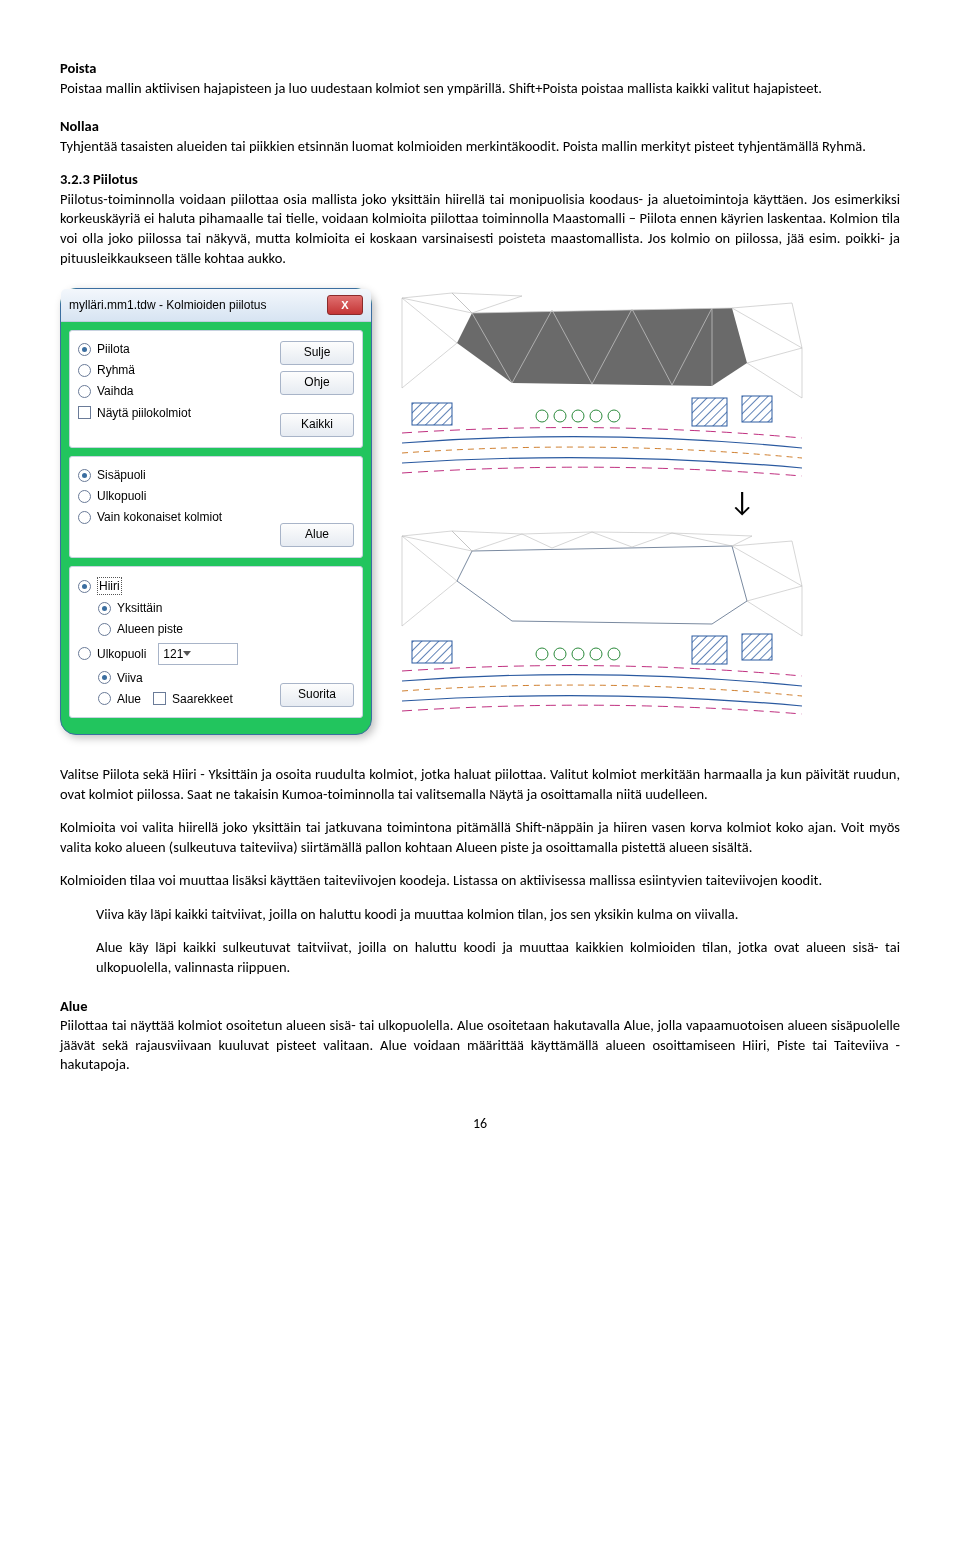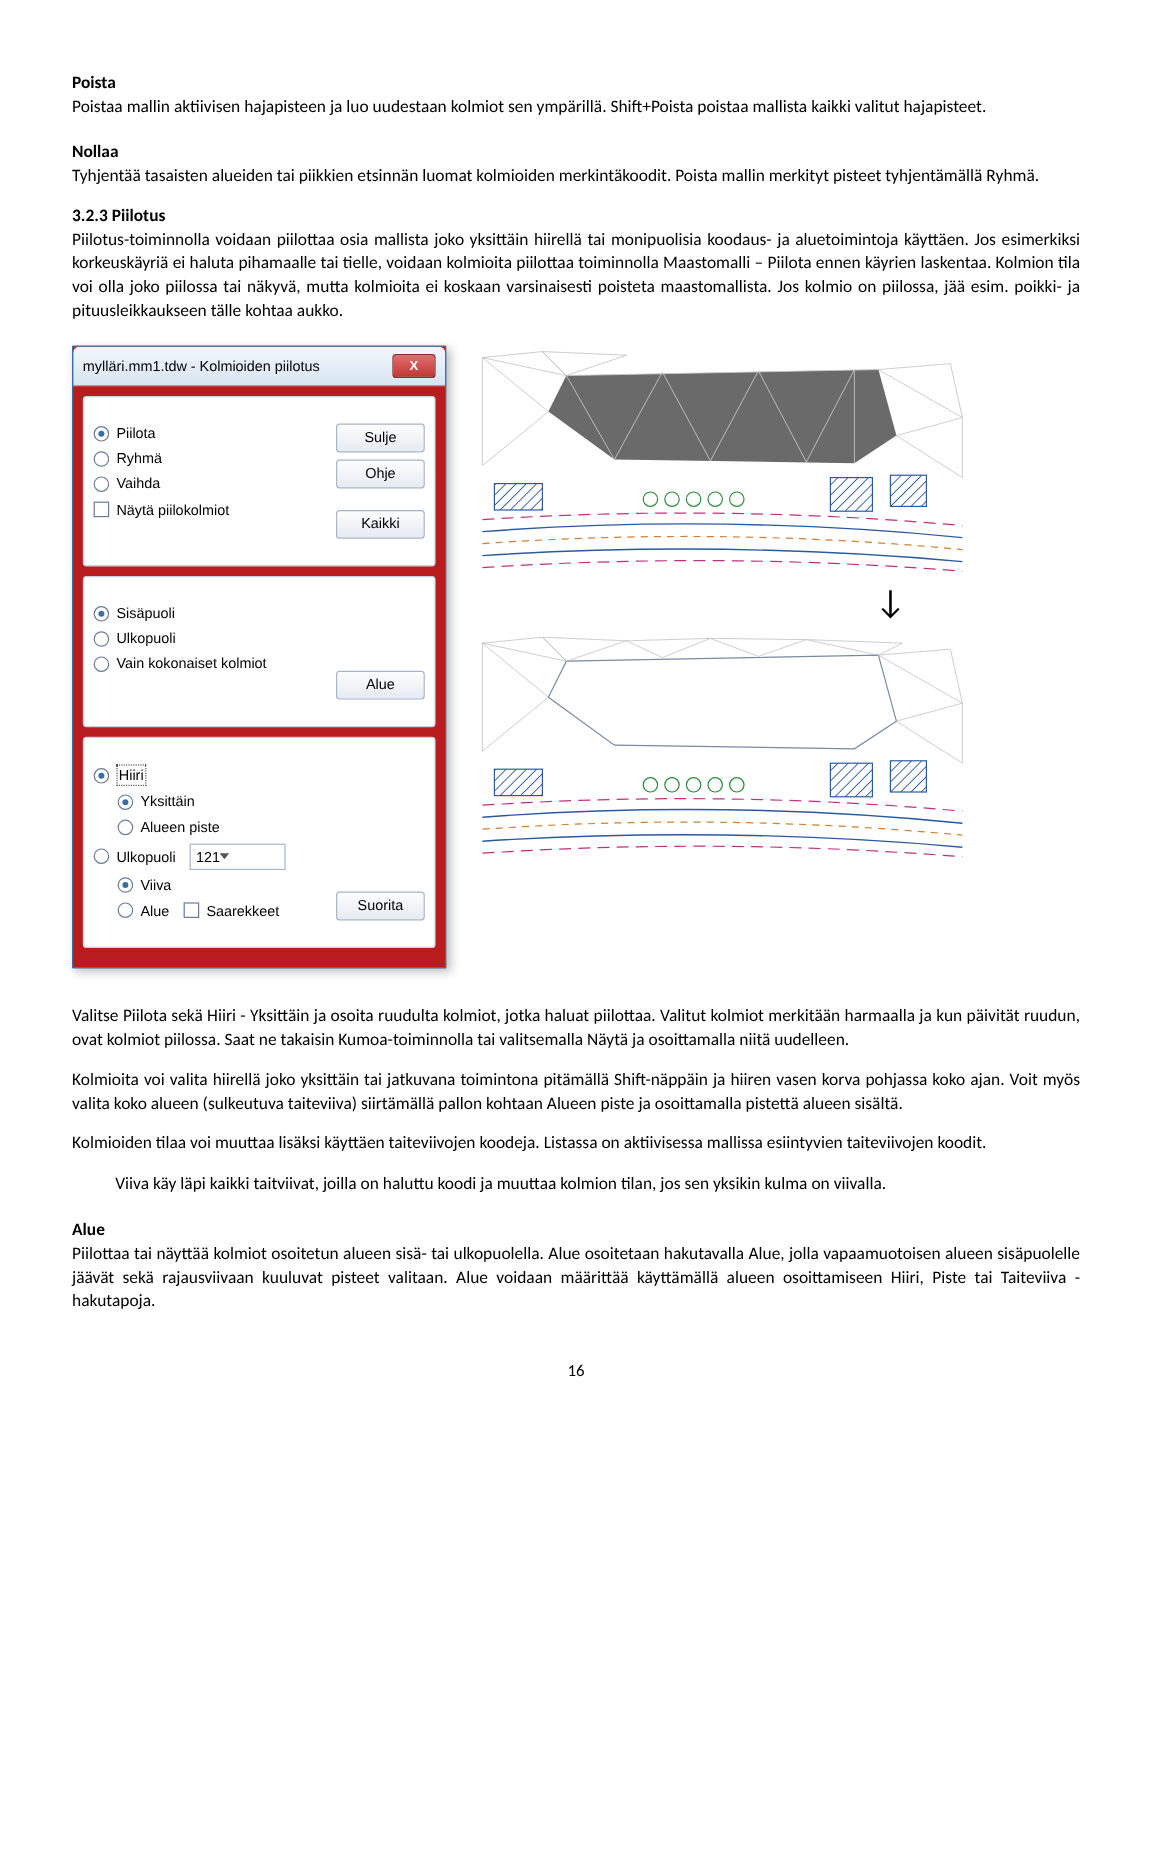--- a/index.html
+++ b/index.html
@@ -20,25 +20,25 @@
   .figure-row {
     display: flex;
     gap: 20px;
     align-items: flex-start;
     margin: 20px 0 30px 0;
   }
   
   .dialog {
     width: 310px;
     border: 1px solid #3b6ea0;
-    border-radius: 1px;
+    border-radius: 16px;
     box-shadow: 3px 3px 8px rgba(0,0,0,0.25);
     font-family: "Segoe UI", Tahoma, sans-serif;
     font-size: 12px;
-    background: #b91c1c;
+    background: #22c55e;
   }
   .titlebar {
     display: flex;
     align-items: center;
     justify-content: space-between;
     background: linear-gradient(to bottom, #f3f7fc, #d7e4f2);
     border-bottom: 1px solid #c0cde0;
     padding: 6px 8px;
     border-radius: 5px 5px 0 0;
   }
@@ -51,21 +51,21 @@
     display: flex; align-items: center; justify-content: center;
     font-weight: bold;
     font-size: 11px;
   }
   .dialog-body { padding: 8px; }
   .panel {
     background: #fff;
     border: 1px solid #c8d2e0;
     border-radius: 3px;
     margin-bottom: 8px;
-    padding: 22px 8px;
+    padding: 10px 8px;
   }
   .panel-row {
     display: flex;
     justify-content: space-between;
     align-items: flex-start;
   }
   .radio-col { display: flex; flex-direction: column; gap: 5px; }
   .btn-col { display: flex; flex-direction: column; gap: 6px; align-items: flex-end; }
   .btn {
     width: 72px;
@@ -332,22 +332,23 @@
           <path d="M355 75 L410 60 L410 110 Z"></path>
           <path d="M10 10 L10 100 L65 55 Z"></path>
         </g>
       </svg>
     </div>
   </div>
 
 </div>
 
 <p>Valitse Piilota sekä Hiiri - Yksittäin ja osoita ruudulta kolmiot, jotka haluat piilottaa. Valitut kolmiot merkitään harmaalla ja kun päivität ruudun, ovat kolmiot piilossa. Saat ne takaisin Kumoa-toiminnolla tai valitsemalla Näytä ja osoittamalla niitä uudelleen.</p>
-<p>Kolmioita voi valita hiirellä joko yksittäin tai jatkuvana toimintona pitämällä Shift-näppäin ja hiiren vasen korva pohjassa koko ajan. Voit myös valita koko alueen (sulkeutuva taiteviiva) siirtämällä pallon kohtaan Alueen piste ja osoittamalla pistettä alueen sisältä.</p>
+<p>Kolmioita voi valita hiirellä joko yksittäin tai jatkuvana toimintona pitämällä Shift-näppäin ja hiiren vasen korva kolmiot koko ajan. Voit myös valita koko alueen (sulkeutuva taiteviiva) siirtämällä pallon kohtaan Alueen piste ja osoittamalla pistettä alueen sisältä.</p>
 <p>Kolmioiden tilaa voi muuttaa lisäksi käyttäen taiteviivojen koodeja. Listassa on aktiivisessa mallissa esiintyvien taiteviivojen koodit.</p>
 <div class="indent">
   <p>Viiva käy läpi kaikki taitviivat, joilla on haluttu koodi ja muuttaa kolmion tilan, jos sen yksikin kulma on viivalla.</p>
+  <p>Alue käy läpi kaikki sulkeutuvat taitviivat, joilla on haluttu koodi ja muuttaa kaikkien kolmioiden tilan, jotka ovat alueen sisä- tai ulkopuolella, valinnasta riippuen.</p>
 </div>
 
 <p class="heading">Alue</p>
 <p>Piilottaa tai näyttää kolmiot osoitetun alueen sisä- tai ulkopuolella. Alue osoitetaan hakutavalla Alue, jolla vapaamuotoisen alueen sisäpuolelle jäävät sekä rajausviivaan kuuluvat pisteet valitaan. Alue voidaan määrittää käyttämällä alueen osoittamiseen Hiiri, Piste tai Taiteviiva -hakutapoja.</p>
 
 <div class="page-num">16</div>
 
 </body></html>

